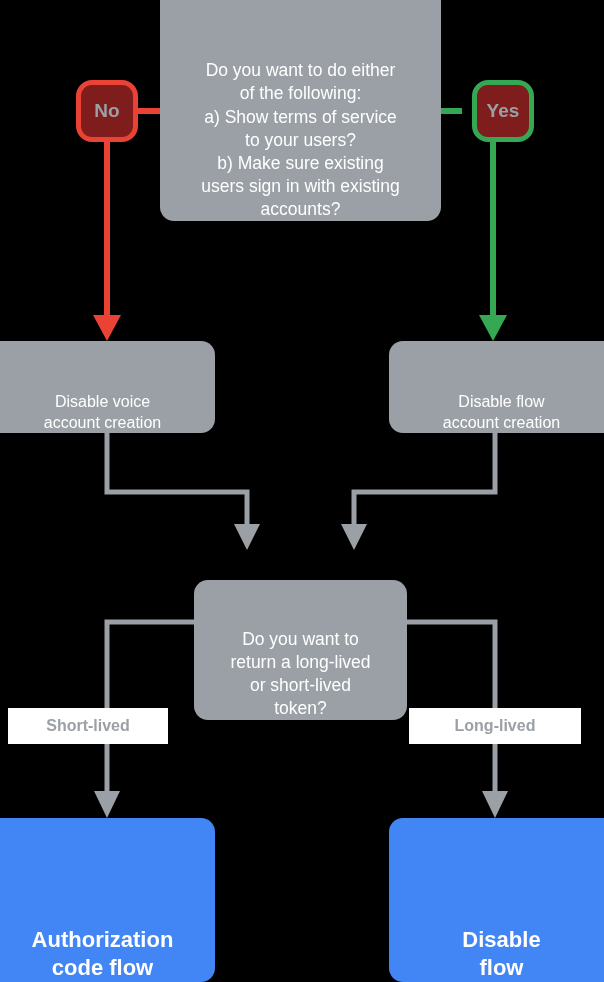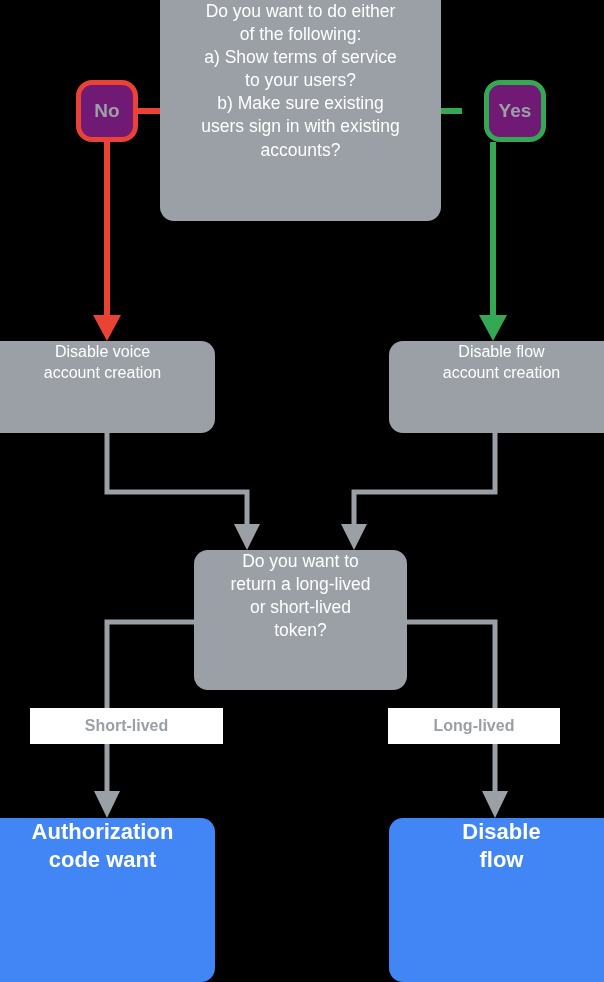--- a/index.html
+++ b/index.html
@@ -25,21 +25,21 @@
     top: 0;
     width: 604px;
     height: 982px;
   }
 
   
   .node {
     position: absolute;
     box-sizing: border-box;
     display: flex;
-    align-items: flex-start;
+    align-items: flex-end;
     justify-content: center;
     text-align: center;
   }
 
   .node-gray {
     background: #9aa0a6;
     border-radius: 14px;
     color: #ffffff;
   }
   .node-blue {
@@ -83,21 +83,21 @@
     border-radius: 14px 0 0 14px;
   }
   #node-enable-voice .node-text,
   #node-disable-voice .node-text {
     font-size: 16px;
   }
 
   
   #node-token-decision {
     left: 194px;
-    top: 550px;
+    top: 580px;
     width: 213px;
     height: 140px;
   }
   #node-token-decision .node-text {
     font-size: 17.5px;
     padding: 0 8px;
   }
 
   
   #node-auth-code-flow {
@@ -121,59 +121,59 @@
     line-height: 1.28;
   }
 
   
   .badge-yn {
     position: absolute;
     box-sizing: border-box;
     width: 62px;
     height: 62px;
     border-radius: 16px;
-    background: #701a75;
+    background: #7f1d1d;
     display: flex;
     align-items: center;
     justify-content: center;
     font-size: 19px;
     font-weight: bold;
     color: #9aa0a6;
   }
   #badge-no {
     left: 76px;
     top: 80px;
     border: 5px solid #ea4335;
   }
   #badge-yes {
-    left: 484px;
+    left: 472px;
     top: 80px;
     border: 5px solid #34a853;
   }
 
   
   .edge-label {
     position: absolute;
     box-sizing: border-box;
     background: #ffffff;
     color: #9aa0a6;
     font-size: 16px;
     font-weight: bold;
     display: flex;
     align-items: center;
     justify-content: center;
     height: 36px;
   }
   #edge-label-short-lived {
-    left: 30px;
+    left: 8px;
     top: 708px;
-    width: 193px;
+    width: 160px;
   }
   #edge-label-long-lived {
-    left: 388px;
+    left: 409px;
     top: 708px;
     width: 172px;
   }
 </style>
 </head>
 <body>
 
 <div id="flowchart-root">
 
   <svg id="edges-layer" width="604" height="982" viewBox="0 0 604 982" xmlns="http://www.w3.org/2000/svg">
@@ -239,21 +239,21 @@
   <div class="edge-label" id="edge-label-short-lived">
     <span>Short-lived</span>
   </div>
 
   <div class="edge-label" id="edge-label-long-lived">
     <span>Long-lived</span>
   </div>
 
   <div class="node node-blue" id="node-auth-code-flow">
     <span class="node-text">Authorization
-code want</span>
+code flow</span>
   </div>
 
   <div class="node node-blue" id="node-implicit-flow">
     <span class="node-text">Disable
 flow</span>
   </div>
 
 </div>
 
 </body></html>

